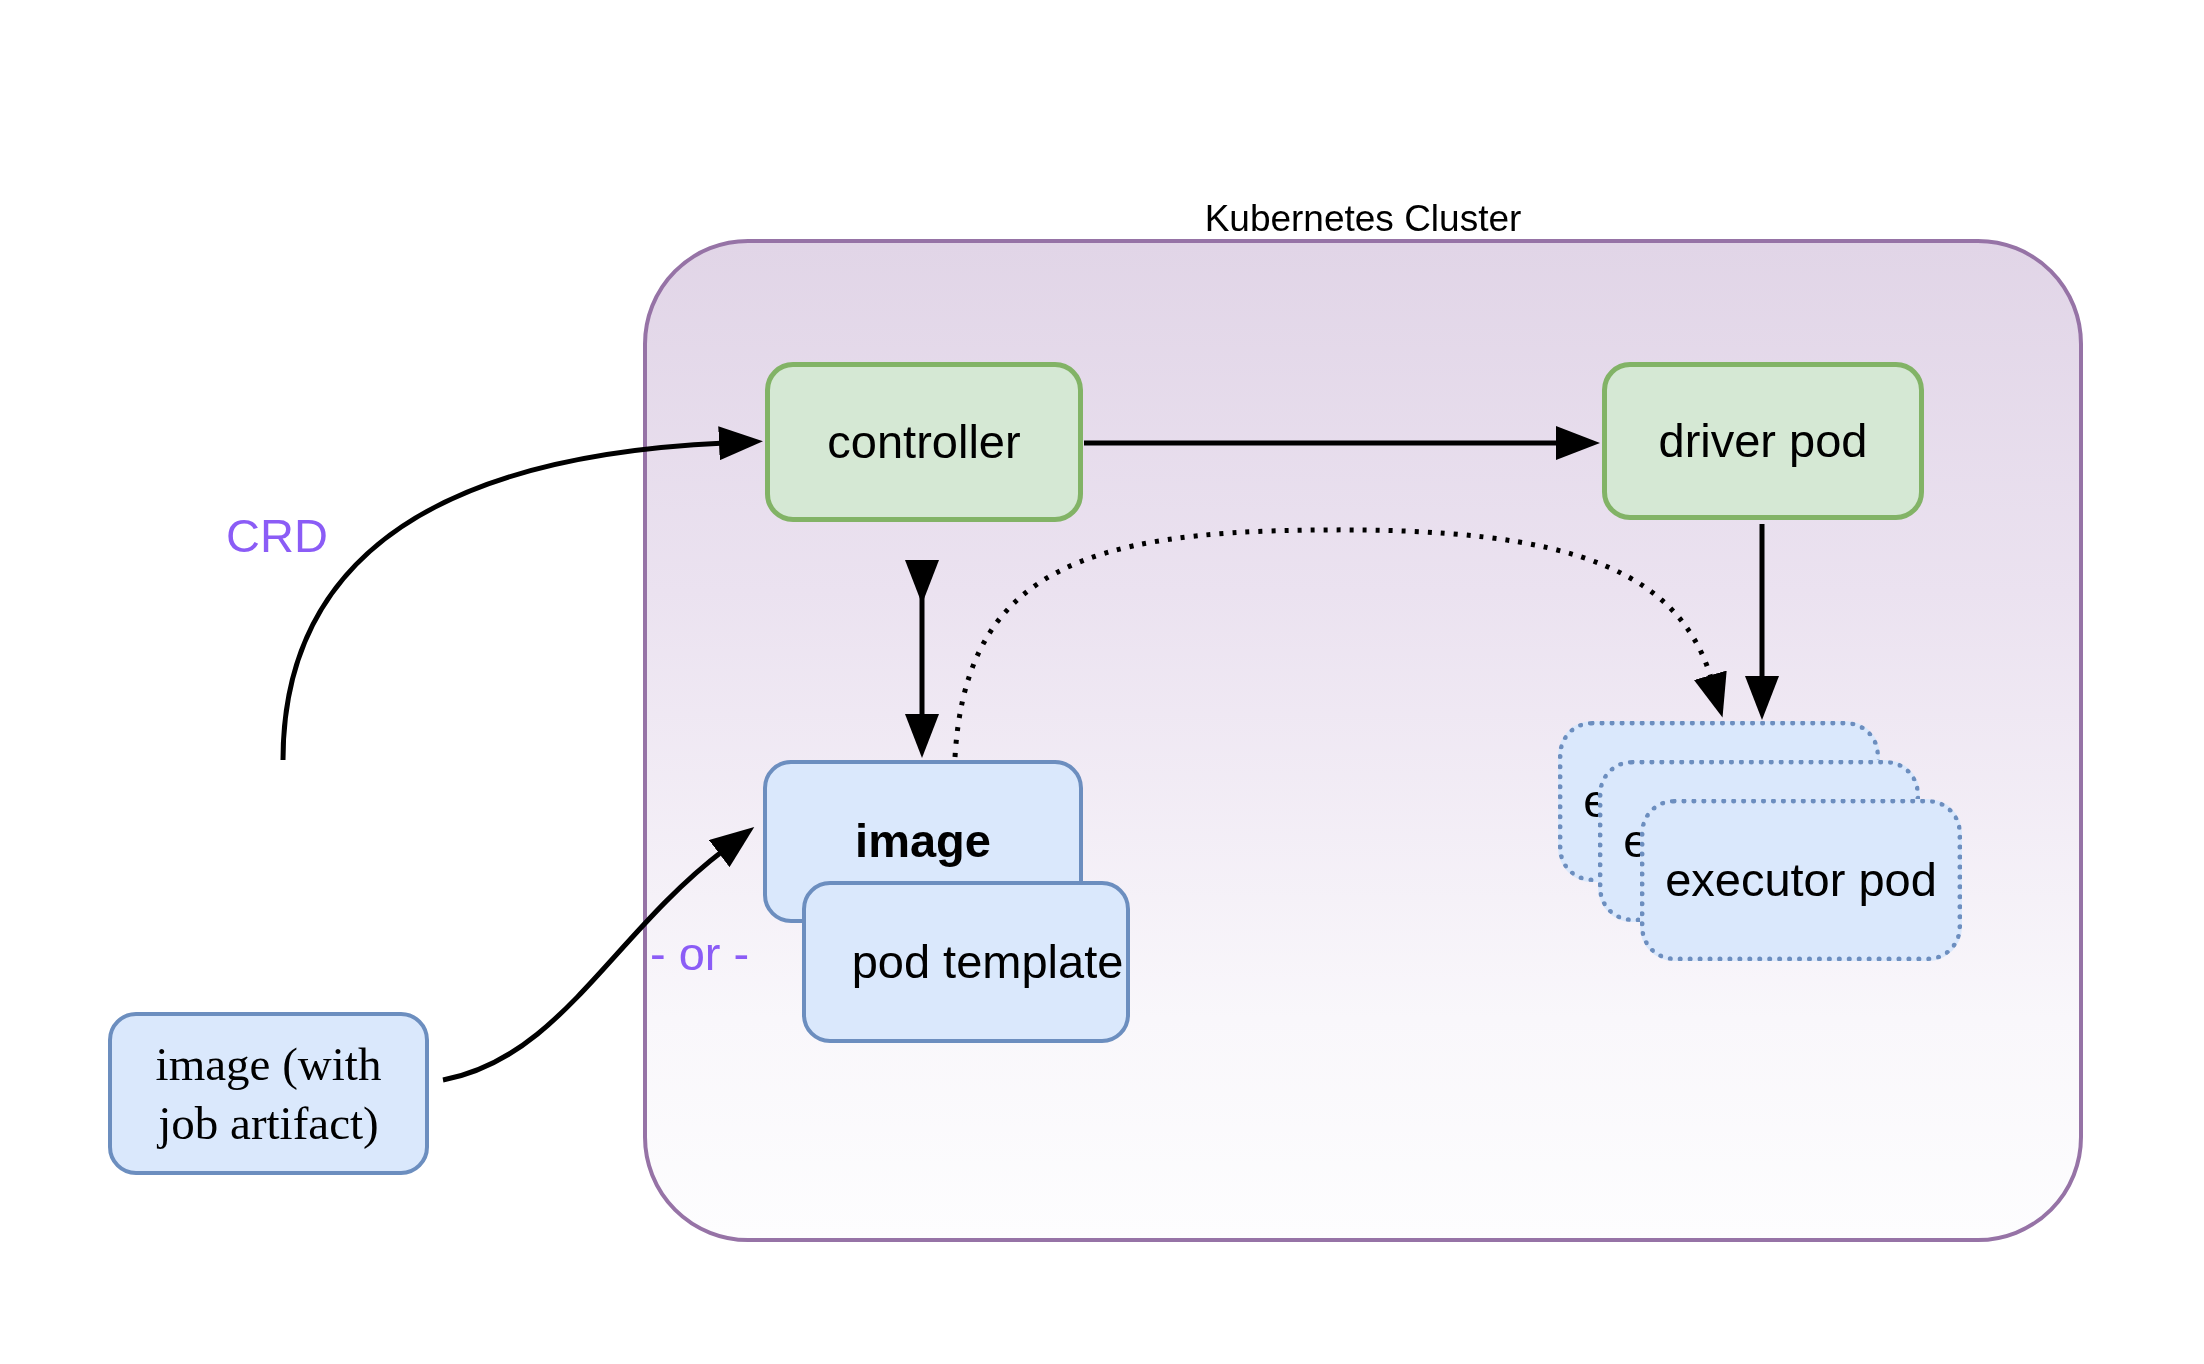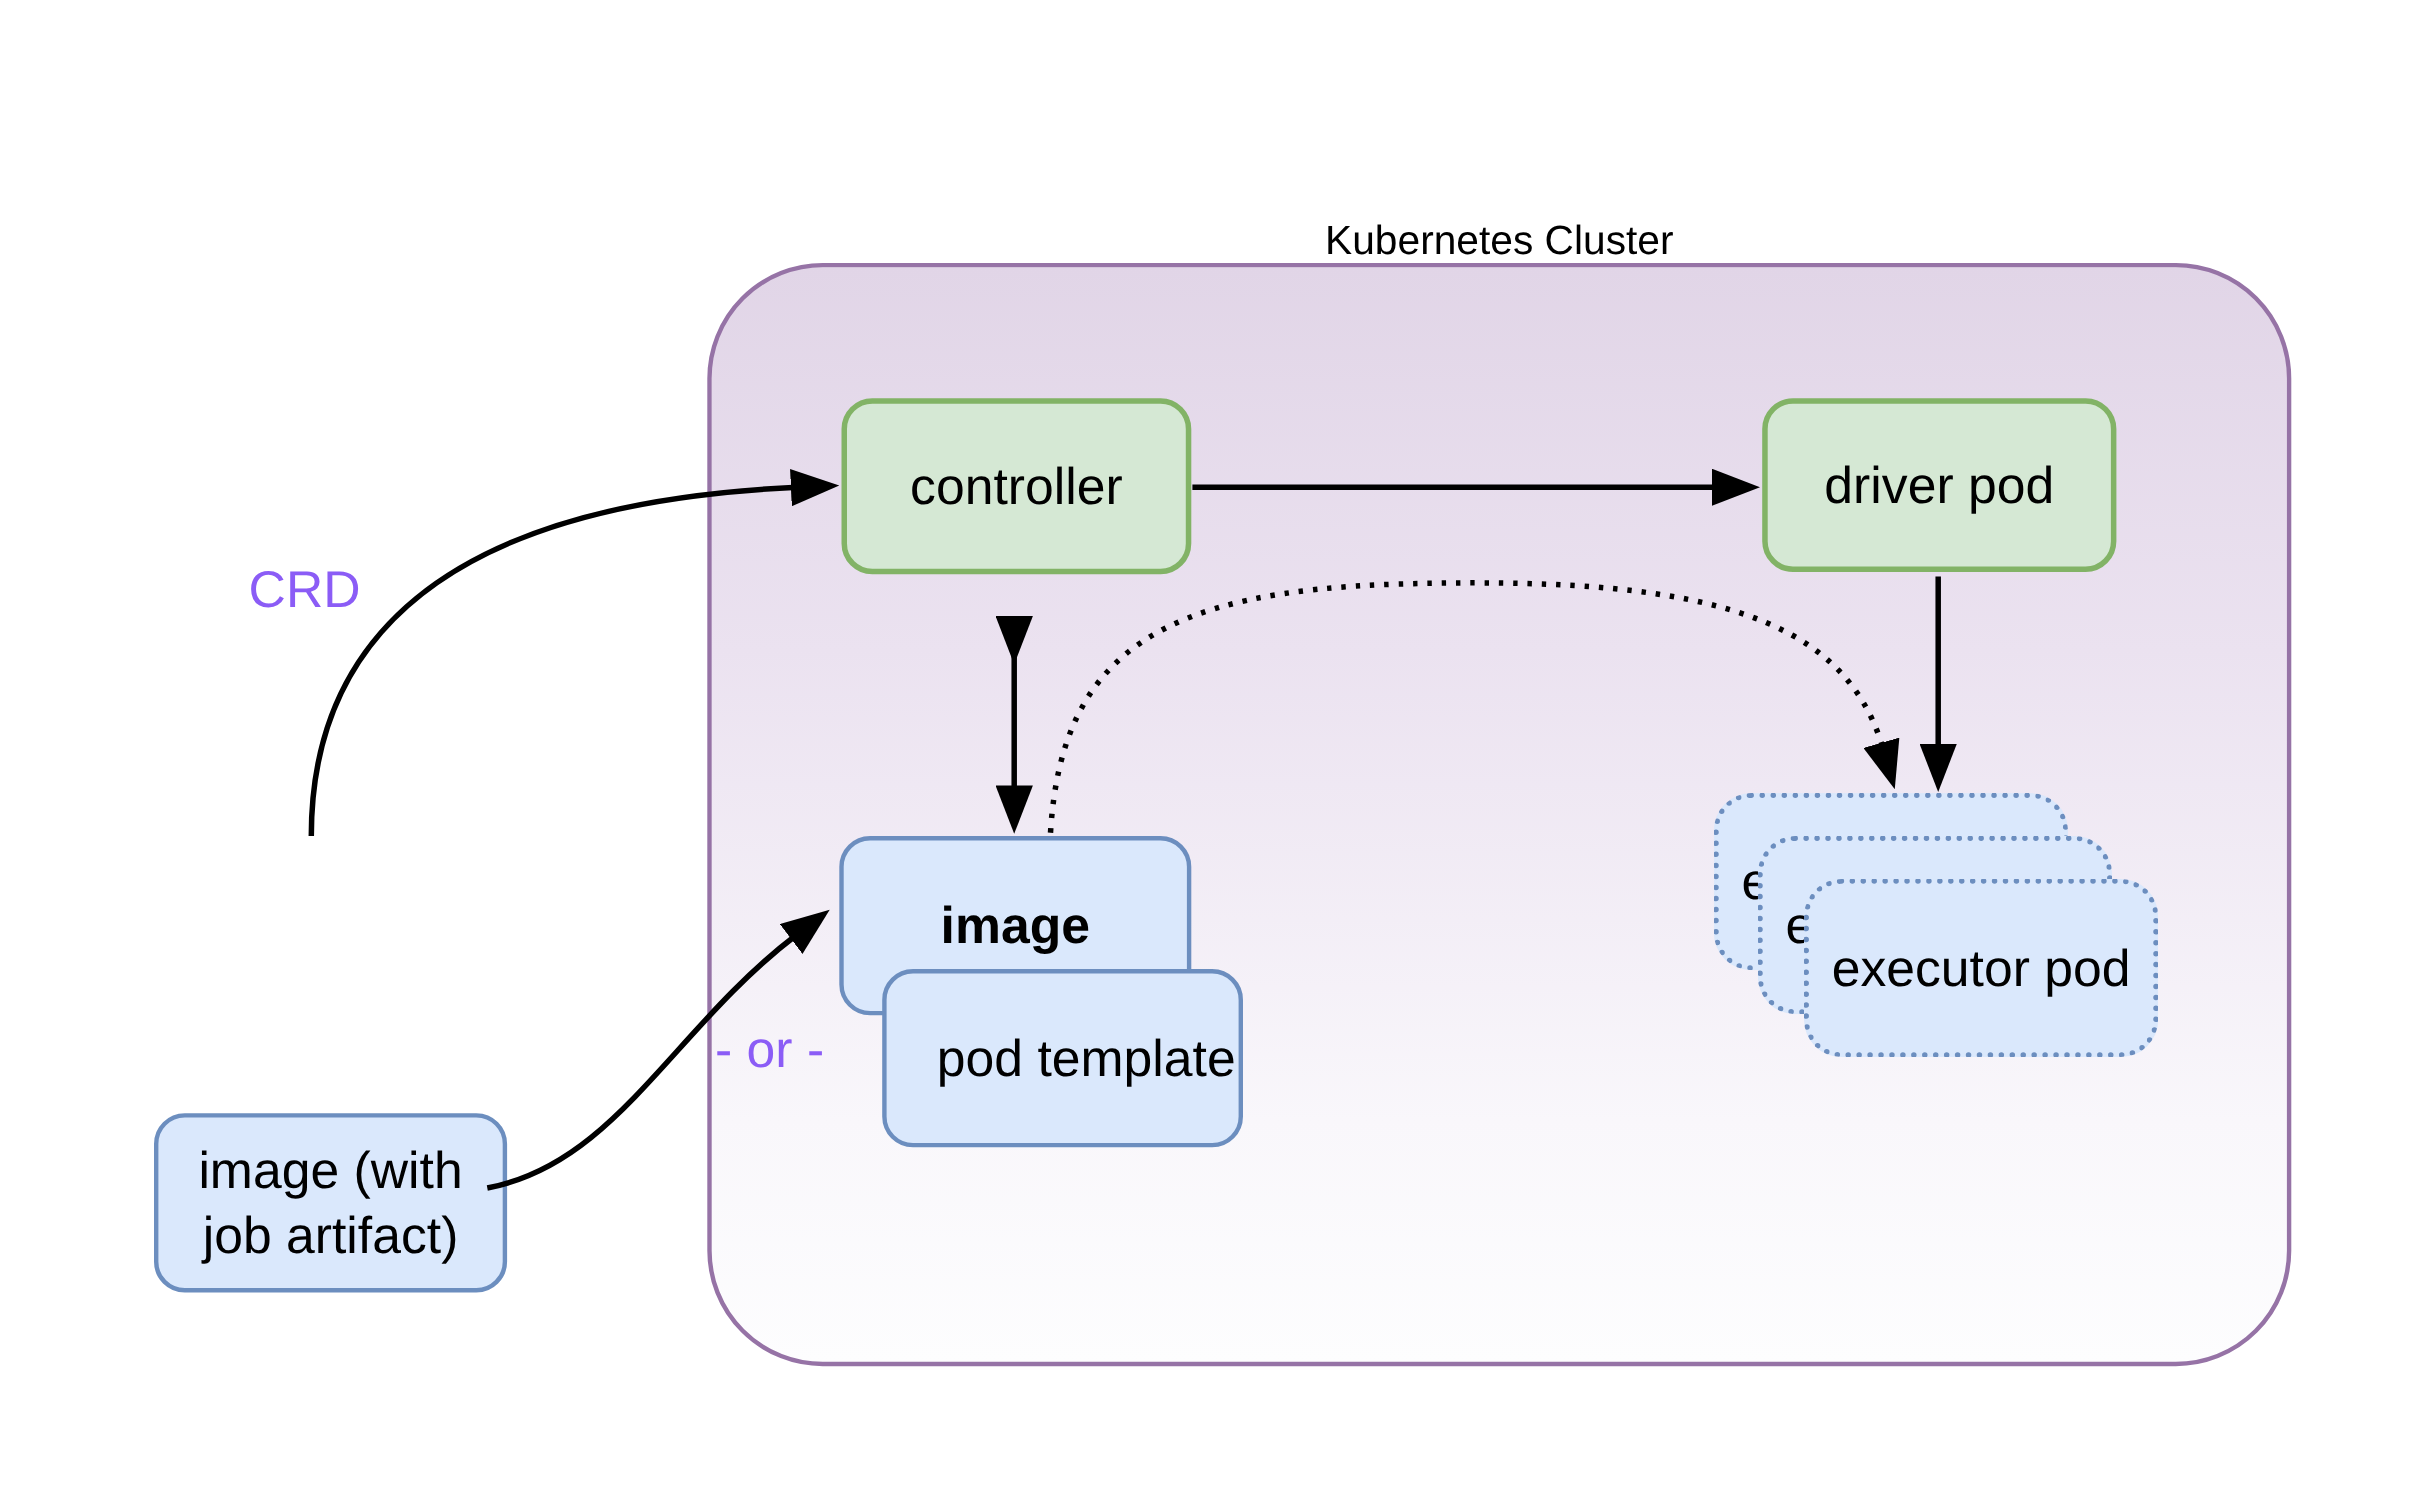--- a/index.html
+++ b/index.html
@@ -66,21 +66,21 @@
   .exec {
     background: #dae8fc;
     border: 5px dotted #6c8ebf;
     border-radius: 34px;
   }
   .controller   { left: 765px;  top: 362px;  width: 318px; height: 160px; z-index: 4; }
   .driver-pod   { left: 1602px; top: 362px;  width: 322px; height: 158px; z-index: 4; }
   .image-node   { left: 763px;  top: 760px;  width: 320px; height: 163px; z-index: 4; font-weight: bold; }
   .pod-template { left: 802px;  top: 881px;  width: 328px; height: 162px; z-index: 5; padding-left: 43px; }
   .kubectl      { left: 122px;  top: 761px;  width: 321px; height: 161px; z-index: 4; }
-  .job-image    { left: 140px;  top: 1012px; width: 321px; height: 163px; z-index: 4; white-space: pre-line; }
+  .job-image    { left: 108px;  top: 1012px; width: 321px; height: 163px; z-index: 4; white-space: pre-line; font-family: Liberation Serif, serif; }
   .exec-back    { left: 1558px; top: 721px;  width: 322px; height: 161px; z-index: 1; }
   .exec-middle  { left: 1598px; top: 760px;  width: 322px; height: 162px; z-index: 2; }
   .exec-front   { left: 1640px; top: 799px;  width: 322px; height: 162px; z-index: 3; }
   .float-label {
     position: absolute;
     font-size: 47px;
     line-height: 1;
     z-index: 4;
     color: #8b5cf6;
   }

